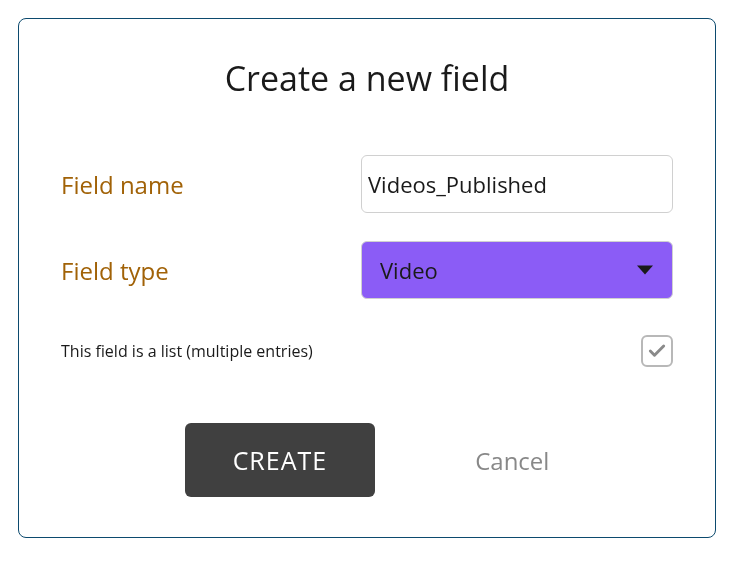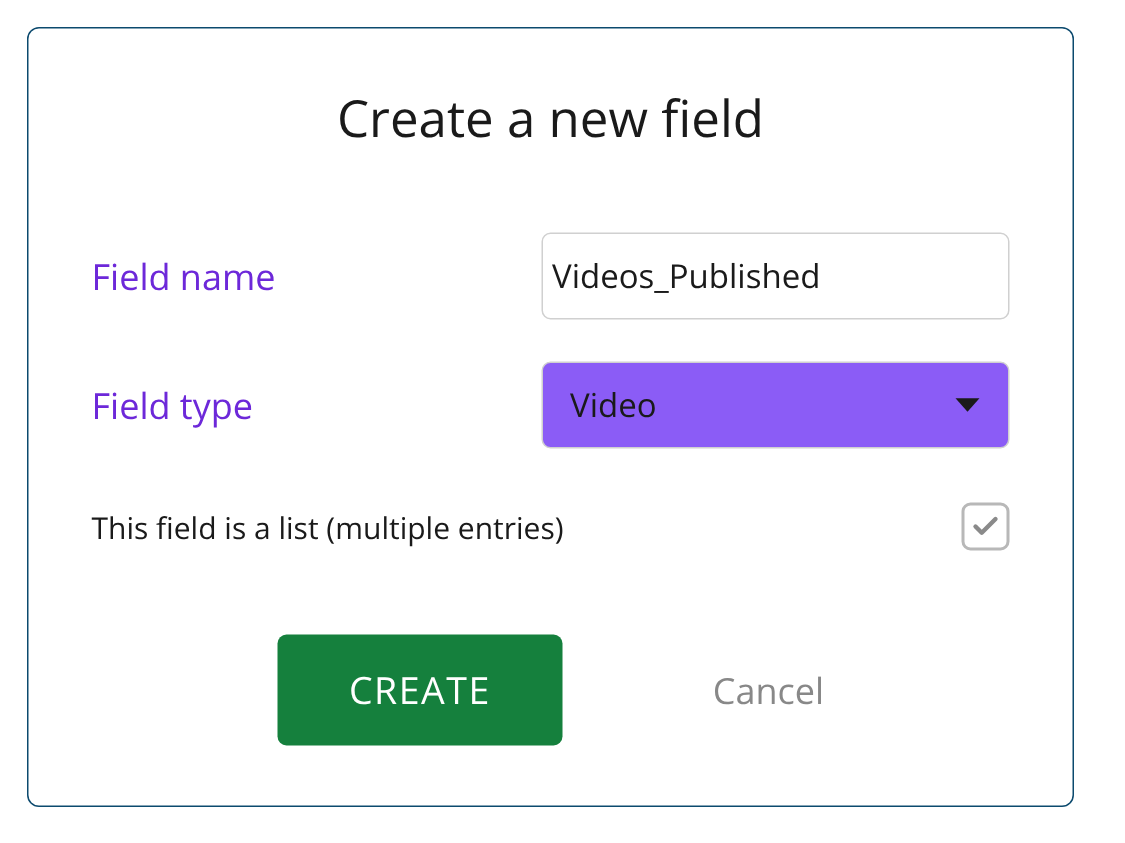--- a/index.html
+++ b/index.html
@@ -33,21 +33,21 @@
     }
     .form-row {
       display: flex;
       align-items: center;
       margin-bottom: 28px;
     }
     .form-label {
       flex: 0 0 300px;
       font-size: 24px;
       font-weight: 400;
-      color: #6d28d9;
+      color: #a16207;
     }
     .input-text {
       flex: 1;
       height: 58px;
       border: 1px solid #d0d0d0;
       border-radius: 6px;
       padding: 0 6px;
       font-size: 22px;
       font-family: inherit;
       color: #1a1a1a;
@@ -84,21 +84,21 @@
       border-top: 9px solid #1a1a1a;
     }
     .checkbox-row {
       display: flex;
       align-items: center;
       justify-content: space-between;
       margin-top: 36px;
       margin-bottom: 56px;
     }
     .checkbox-label {
-      font-size: 20px;
+      font-size: 16px;
       font-weight: 400;
       color: #1a1a1a;
     }
     .checkbox {
       width: 32px;
       height: 32px;
       border: 2px solid #b8b8b8;
       border-radius: 6px;
       display: flex;
       align-items: center;
@@ -110,21 +110,21 @@
       width: 20px;
       height: 20px;
     }
     .button-row {
       display: flex;
       align-items: center;
       justify-content: center;
       gap: 100px;
     }
     .btn-primary {
-      background: #15803d;
+      background: #404040;
       color: #ffffff;
       border: none;
       border-radius: 6px;
       padding: 20px 48px;
       font-size: 25px;
       font-weight: 400;
       cursor: pointer;
       letter-spacing: 1px;
       font-family: inherit;
     }

